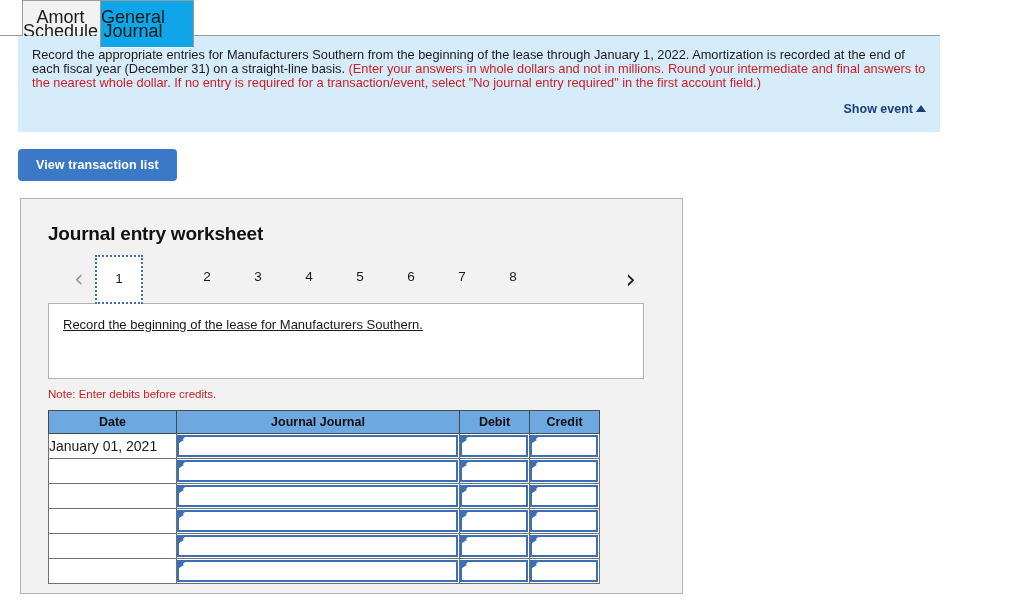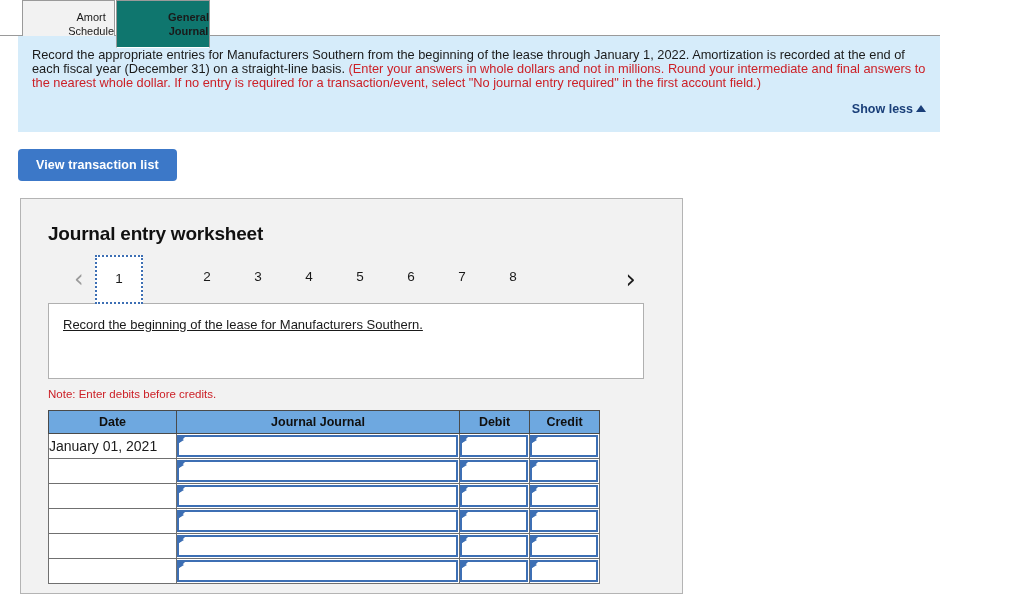--- a/index.html
+++ b/index.html
@@ -28,43 +28,42 @@
     height: 1px;
     background: #9a9a9a;
   }
   .tab {
     position: absolute;
     top: 0;
     box-sizing: border-box;
     height: 48px;
     display: flex;
     align-items: center;
-    justify-content: flex-end;
+    justify-content: flex-start;
     text-align: center;
     line-height: 14px;
-    font-size: 11px;
+    font-size: 18px;
     color: #1a1a1a;
     border-left: 1px solid #9a9a9a;
     border-right: 1px solid #9a9a9a;
     border-top: 1px solid #9a9a9a;
     cursor: pointer;
   }
   .tab.inactive {
     background: #f2f2f2;
     left: 22px;
     width: 93px;
     border-bottom: 1px solid #9a9a9a;
   }
   .tab.active {
-    background: #0f766e;
-    left: 116px;
+    background: #0ea5e9;
+    left: 100px;
     width: 94px;
     border-bottom: 1px solid #ffffff;
     z-index: 2;
-    font-weight: bold;
   }
   .tab span { display: block; }
 
   
   .banner {
     box-sizing: border-box;
     margin-left: 18px;
     width: 922px;
     background: #d6ecfa;
     padding: 12px 14px 10px 14px;
@@ -271,21 +270,21 @@
       <span>Journal</span>
     </div>
   </div>
 </div>
 
 <div class="banner">
   <div class="banner-text">
     <span>Record the appropriate entries for Manufacturers Southern from the beginning of the lease through January 1, 2022. Amortization is recorded at the end of each fiscal year (December 31) on a straight-line basis. </span><span class="red">(Enter your answers in whole dollars and not in millions. Round your intermediate and final answers to the nearest whole dollar. If no entry is required for a transaction/event, select "No journal entry required" in the first account field.)</span>
   </div>
   <div class="banner-showless">
-    <span>Show less</span><span class="caret-up"></span>
+    <span>Show event</span><span class="caret-up"></span>
   </div>
 </div>
 
 <div class="btn-wrap">
   <button class="btn-primary">View transaction list</button>
 </div>
 
 <div class="panel">
 
   <div class="panel-title">Journal entry worksheet</div>

